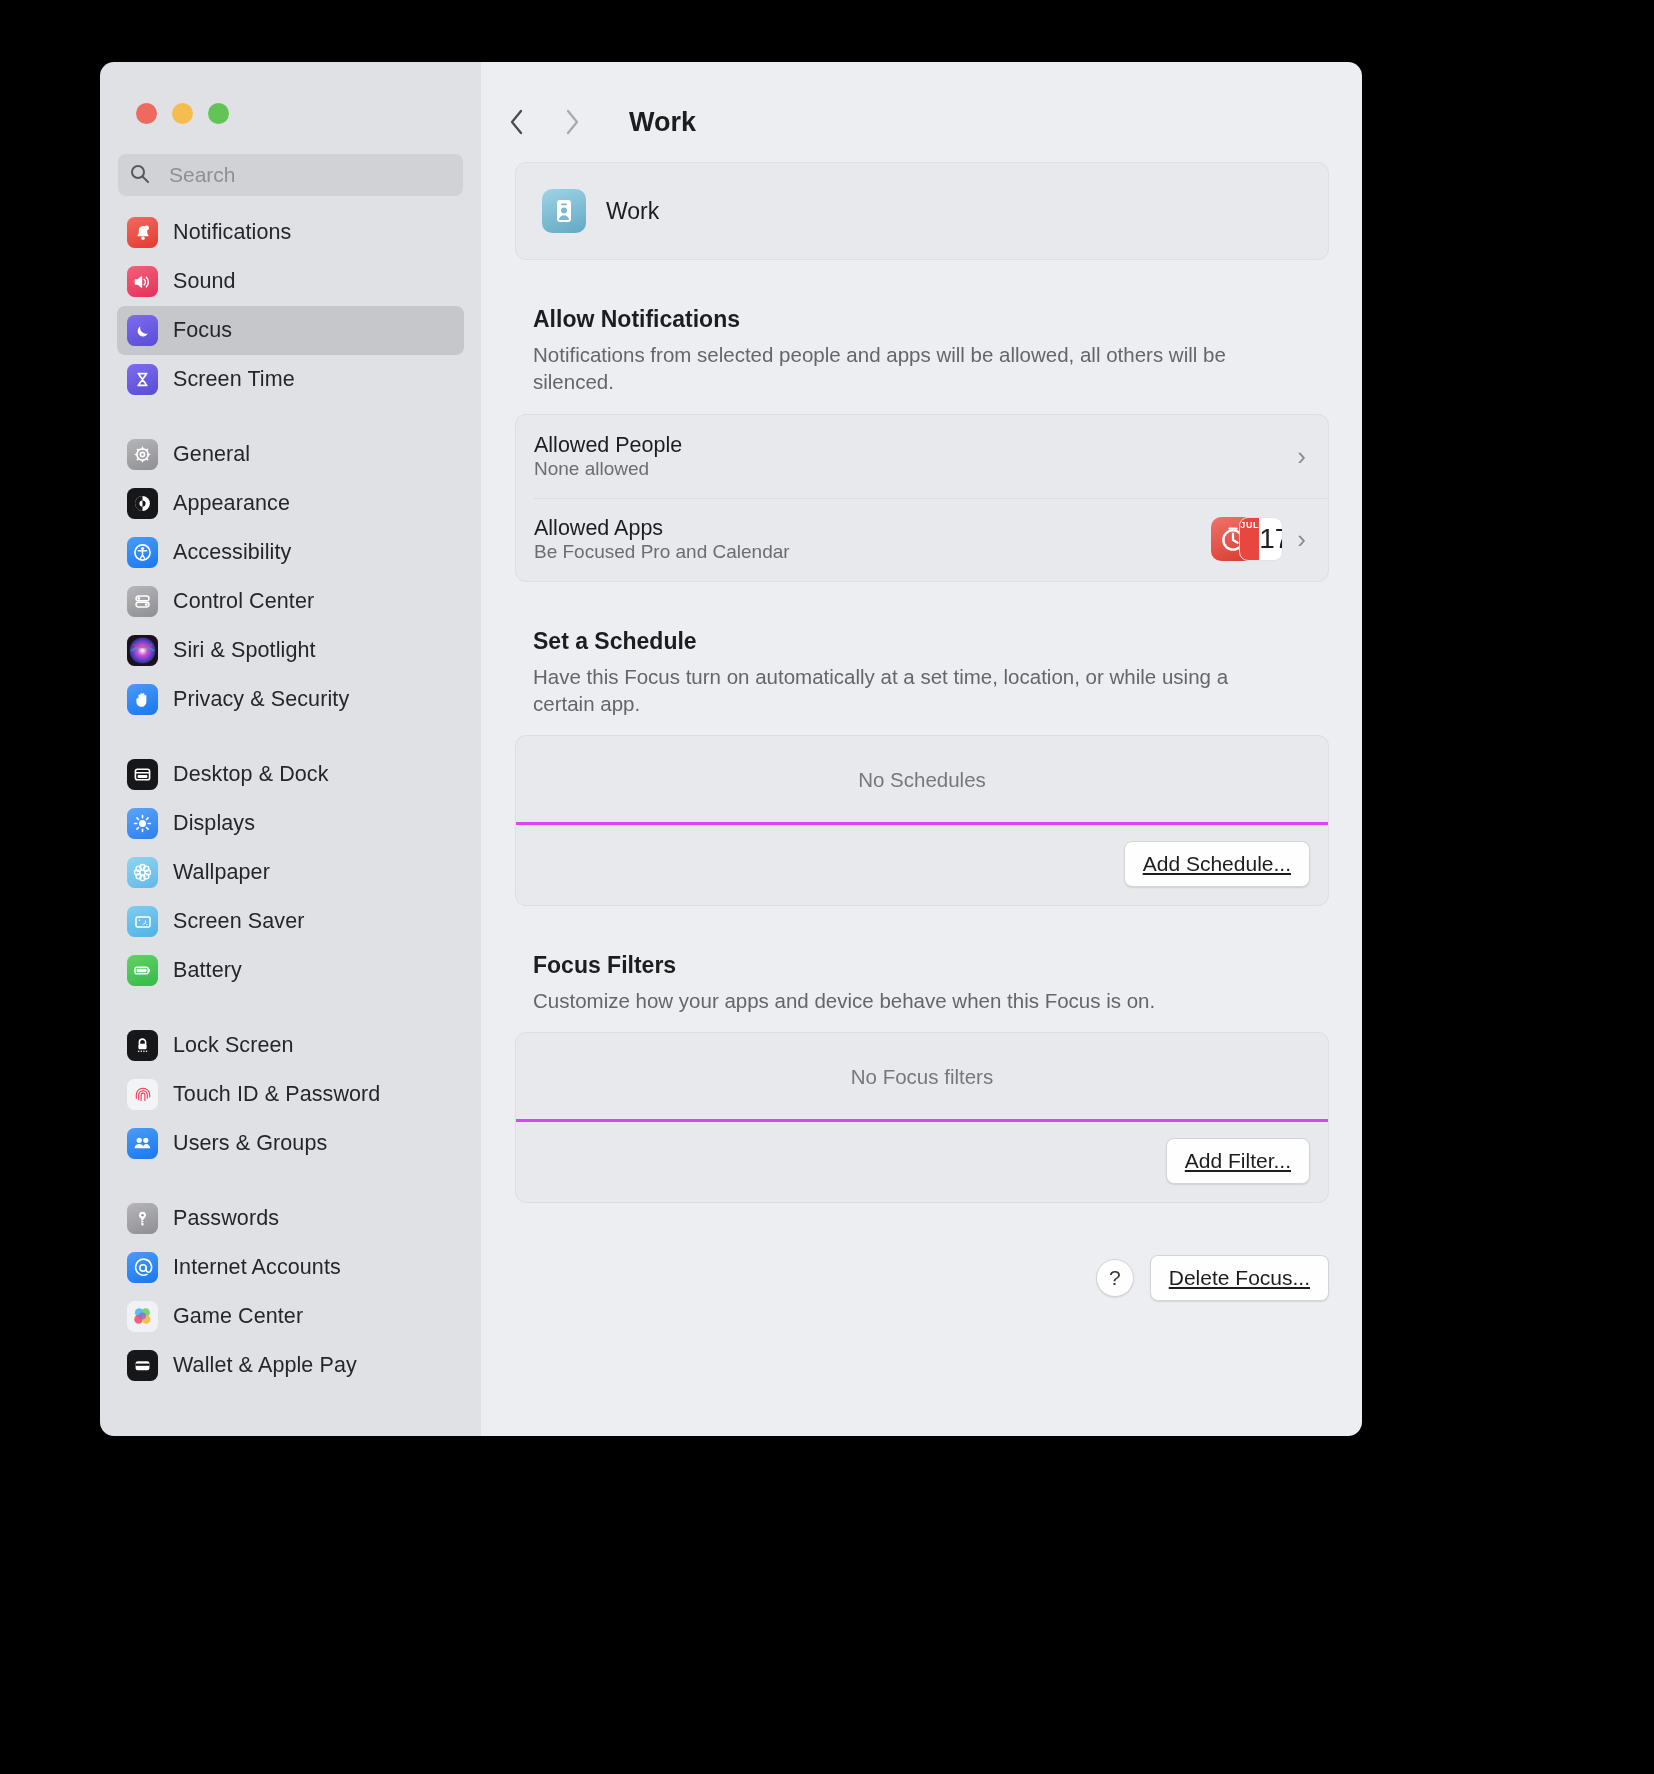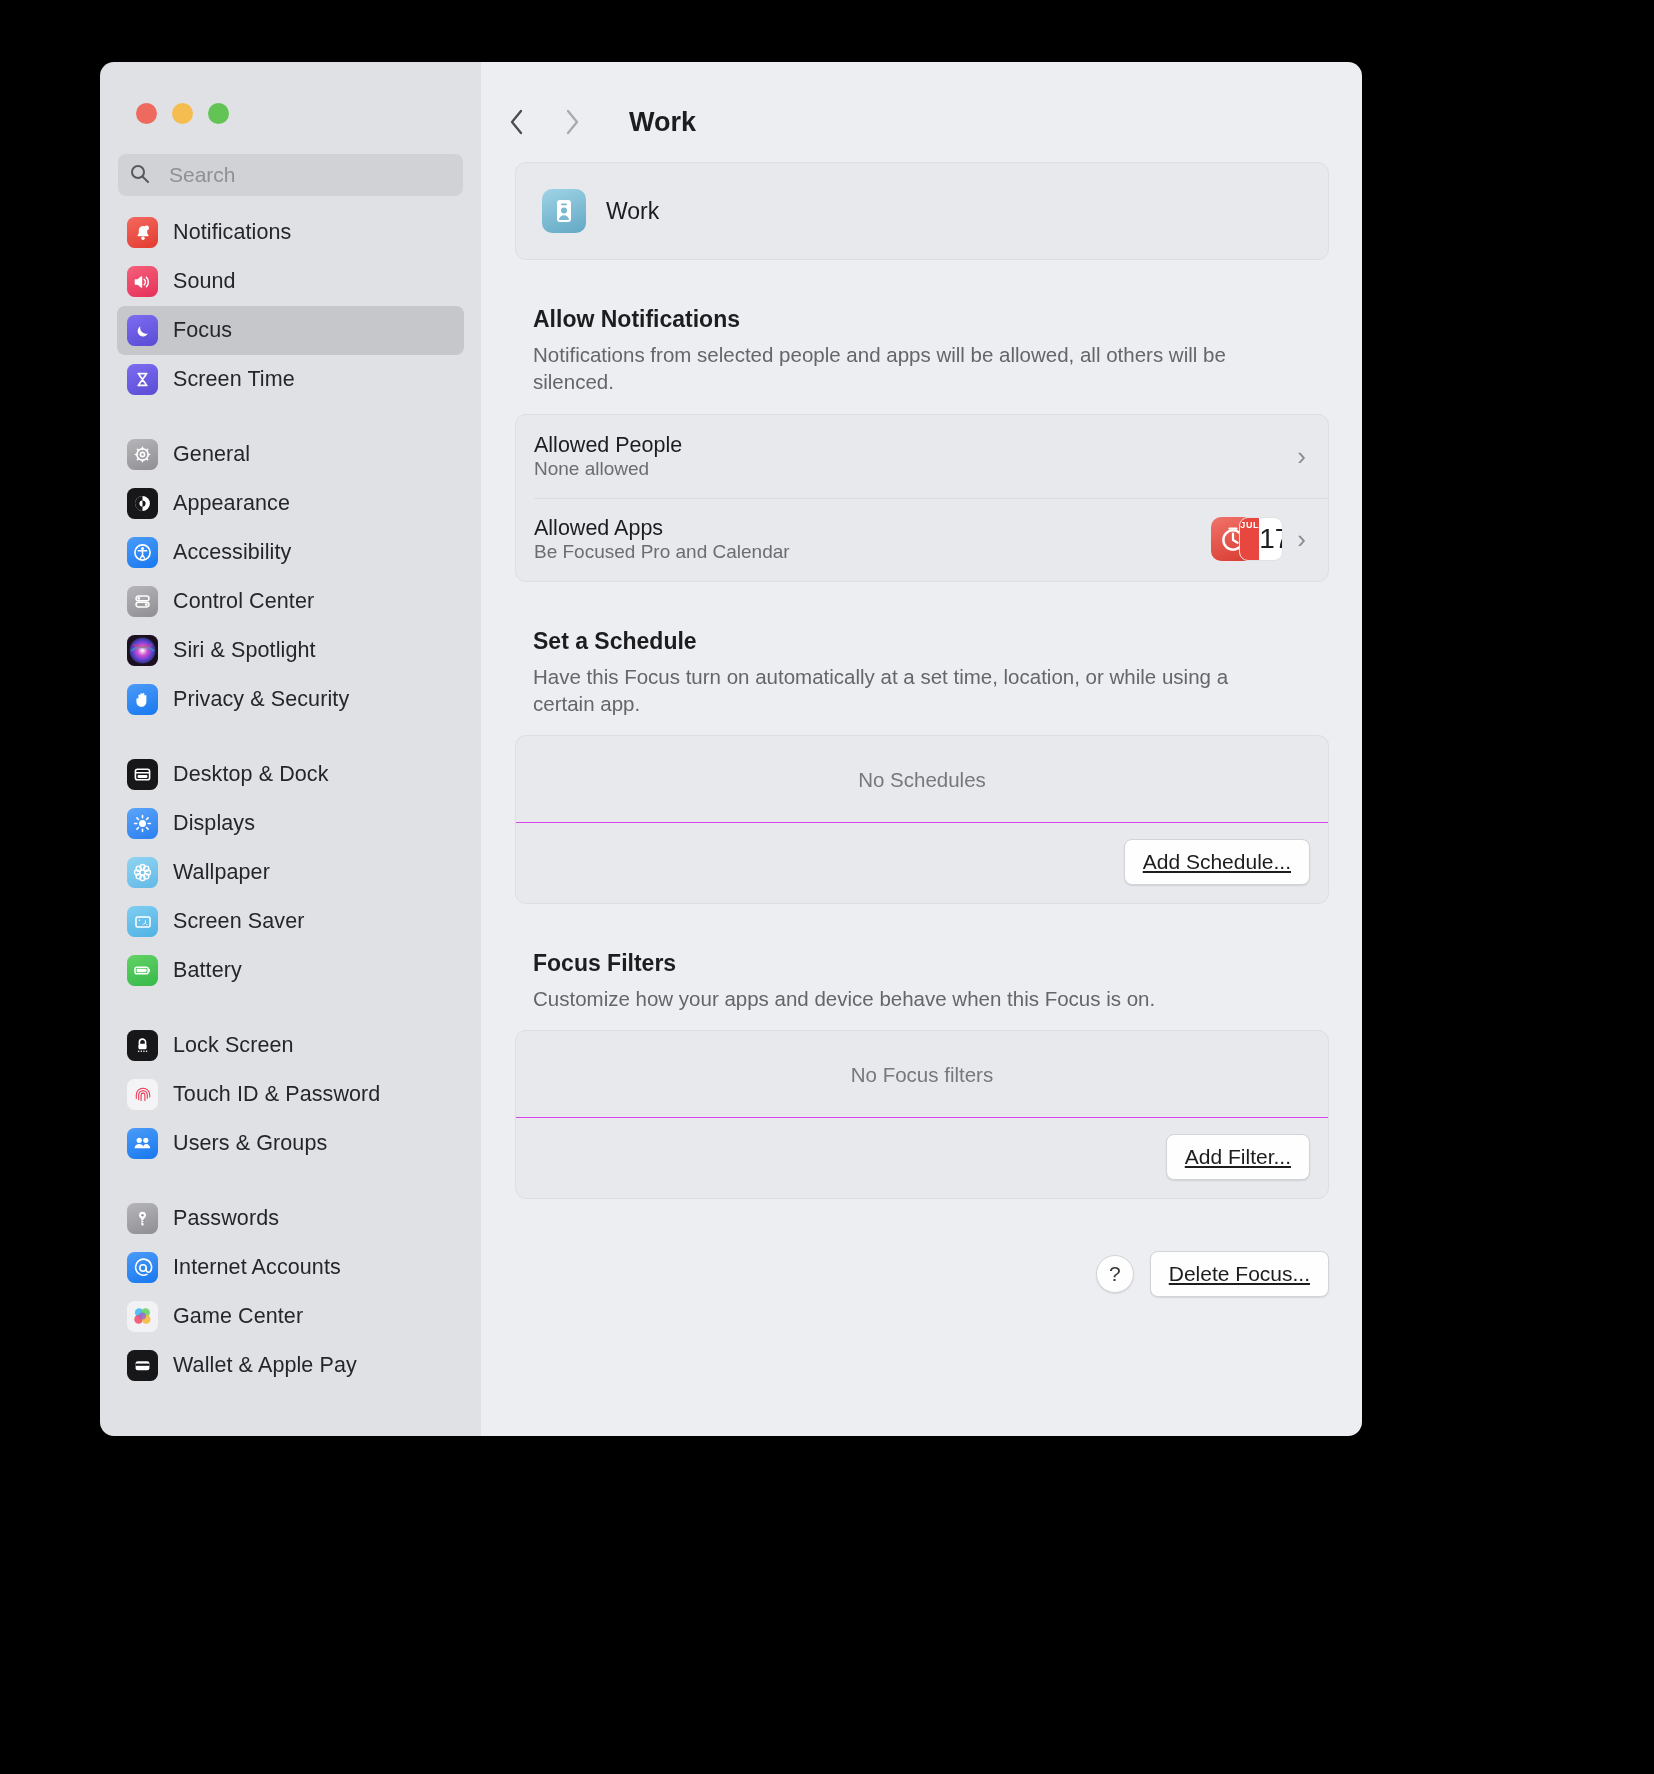--- a/index.html
+++ b/index.html
@@ -151,21 +151,21 @@
   .row-title { font-size: 21.5px; color: #1d1d1f; }
   .row-sub { font-size: 19px; color: #6c6c71; margin-top: 0; }
   .disclosure { color: #8c8c92; font-size: 26px; margin-left: 14px; }
 
   .empty-card { margin-top: 18px; }
   .empty-label {
     text-align: center;
     font-size: 20.5px;
     color: #77777c;
     padding: 32px 0 30px;
-    border-bottom: 1px solid #d946ef;
+    border-bottom: 3px solid #d946ef;
   }
   .card-actions {
     display: flex; justify-content: flex-end;
     padding: 16px 18px 18px;
   }
   .btn {
     background: #fefefe;
     border: 1px solid #d2d4d8;
     border-radius: 8px;
     padding: 10px 18px;

